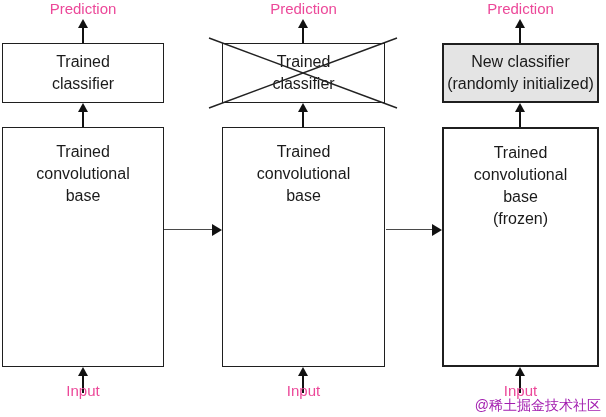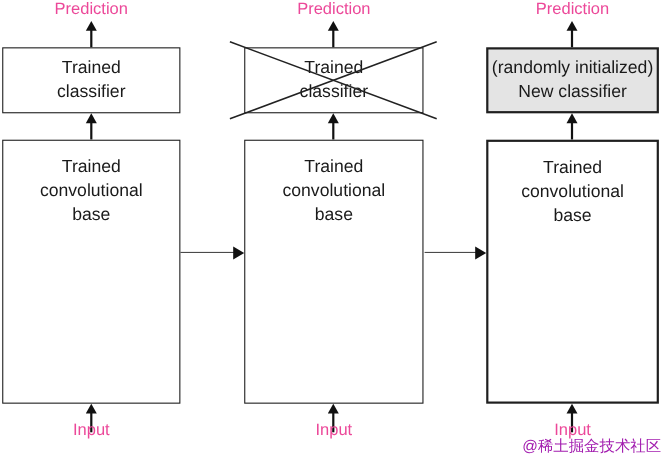--- a/index.html
+++ b/index.html
@@ -157,31 +157,32 @@
       <span class="shaft"></span>
       <span class="head"></span>
     </div>
 
   <div class="label prediction-y col3-x">Prediction</div>
   <div class="arrow-up a-col3 a-top">
       <span class="head"></span>
       <span class="shaft"></span>
     </div>
   <div class="box classifier-box col3-x bold-border gray-fill">
+    <span>New classifier</span>
     <span>(randomly initialized)</span>
-    <span>New classifier</span>
   </div>
   <div class="arrow-up a-col3 a-mid">
       <span class="head"></span>
       <span class="shaft"></span>
     </div>
   <div class="box base-box col3-x bold-border">
     <span>Trained</span>
     <span>convolutional</span>
     <span>base</span>
+    <span>(frozen)</span>
   </div>
   <div class="arrow-up a-col3 a-bot">
       <span class="head"></span>
       <span class="shaft"></span>
     </div>
   <div class="label input-y col3-x">Input</div>
 
   <div class="watermark">@稀土掘金技术社区</div>
 
 </div>

